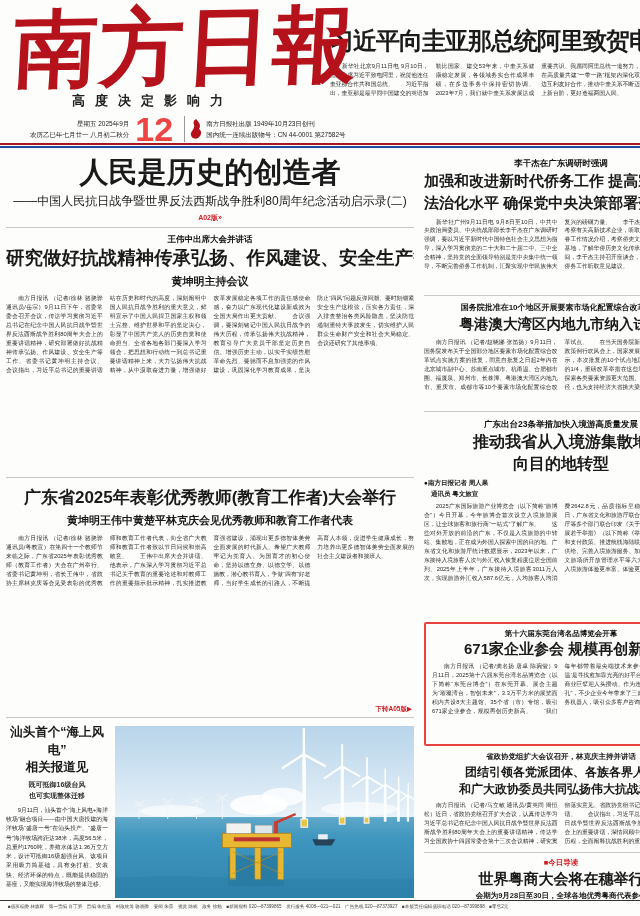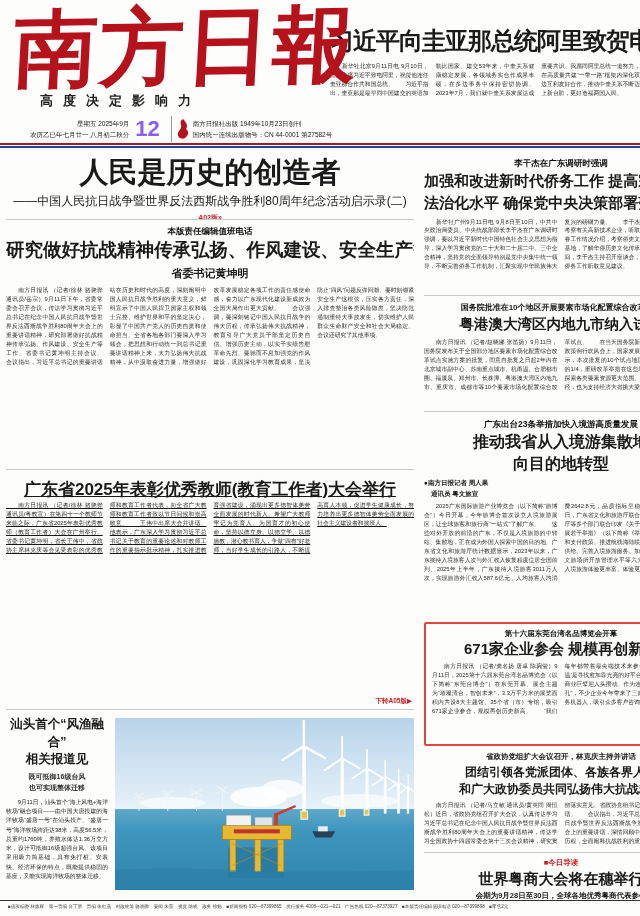--- a/index.html
+++ b/index.html
@@ -10,28 +10,28 @@
   }
   .masthead{height:148px;position:relative;}
   .mast-flex{display:flex;height:128px;}
   .logo-block{width:330px;position:relative;}
   .paper-logo{
     font-family:"Liberation Serif","DejaVu Serif",serif;
     font-size:84px;font-weight:900;color:#b5121b;line-height:1;
     letter-spacing:2px;transform:skewX(-4deg) rotate(-1deg);
     margin:6px 0 0 14px;white-space:nowrap;
   }
-  .slogan{font-size:13px;font-weight:700;letter-spacing:10px;color:#222;margin:2px 0 0 40px;}
+  .slogan{font-size:13px;font-weight:700;letter-spacing:10px;color:#222;margin:2px 0 0 72px;}
   .headline-block{width:310px;padding-top:28px;}
   .top-headline{font-size:24px;font-weight:900;letter-spacing:-1px;line-height:1.1;white-space:nowrap;}
   .top-body{margin-top:8px;height:58px;overflow:hidden;column-count:3;column-gap:7px;
     font-size:5.6px;line-height:1.55;text-align:justify;color:#333;}
   .date-strip{display:flex;align-items:center;height:34px;margin-left:30px;margin-top:-16px;}
   .date-left{font-size:6.5px;text-align:right;line-height:1.7;color:#222;}
-  .day-num{font-size:22px;font-weight:700;margin:0 6px;line-height:1;color:#8b5cf6;}
+  .day-num{font-size:34px;font-weight:700;margin:0 6px;line-height:1;color:#ef4444;}
   .vbar{width:1px;height:26px;background:#999;margin:0 5px;}
   .mini-logo{width:12px;height:20px;margin-right:4px;}
   .pub-info{font-size:6.5px;line-height:1.7;color:#222;}
   .double-rule{position:absolute;left:0;right:0;bottom:0;}
   .double-rule .r1{height:2px;background:#a81722;}
   .double-rule .r2{height:2px;background:#23489b;margin-top:1px;}
 
   .content{display:flex;height:752px;}
   .col-left{width:418px;padding:0 4px 0 6px;box-sizing:border-box;}
   .col-divider{width:1px;background:#bbb;margin:6px 0;}
@@ -40,31 +40,31 @@
   .sec{position:relative;overflow:hidden;box-sizing:border-box;}
   .hr{border-bottom:1px solid #c9c9c9;}
   .kicker{font-size:8.5px;font-weight:700;text-align:center;color:#111;}
   .jump{font-size:6.5px;font-weight:700;color:#d21a21;text-align:right;}
   .body-txt{font-size:5.8px;line-height:1.55;text-align:justify;color:#2a2a2a;overflow:hidden;}
   .cols-2{column-count:2;column-gap:7px;}
   .cols-3{column-count:3;column-gap:7px;}
   .cols-4{column-count:4;column-gap:7px;}
 
   
-  .sec-creator{height:72px;text-align:center;padding-top:9px;}
+  .sec-creator{height:80px;text-align:center;padding-top:9px;}
   .creator-title{font-size:29px;font-weight:900;line-height:1.1;}
   .creator-sub{font-size:12px;font-weight:400;margin-top:4px;}
   .pageref{font-size:7px;font-weight:700;color:#d21a21;margin-top:3px;}
 
   .sec-standing{height:250px;padding-top:6px;}
   .standing-h{font-size:18.5px;font-weight:900;text-align:center;line-height:1.35;letter-spacing:0px;white-space:nowrap;}
   .standing-sub{font-size:11px;font-weight:700;text-align:center;margin:3px 0 5px;}
   .sec-standing .body-txt{height:152px;}
 
-  .sec-teachers{height:240px;padding-top:8px;text-decoration:underline;}
+  .sec-teachers{height:240px;padding-top:8px;}
   .teachers-h{font-size:17px;font-weight:900;text-align:center;white-space:nowrap;letter-spacing:0;}
   .teachers-sub{font-size:11px;font-weight:700;text-align:center;margin:4px 0 6px;}
   .sec-teachers .body-txt{height:168px;}
 
   .sec-fishery{height:184px;display:flex;padding-top:6px;}
   .fishery-txt{width:102px;flex:none;padding-right:5px;}
   .fishery-title{font-size:12.5px;font-weight:900;text-align:center;line-height:1.4;}
   .fishery-sub{font-size:7px;font-weight:700;text-align:center;color:#333;margin-top:2px;line-height:1.6;}
   .fishery-body{font-size:5.8px;line-height:1.6;text-align:justify;margin-top:5px;height:118px;overflow:hidden;}
   .photo-wrap{flex:1;padding:2px 0 4px 2px;}
@@ -143,36 +143,37 @@
 
   <div class="col-left">
 
     <div class="sec sec-creator hr">
       <div class="creator-title">人民是历史的创造者</div>
       <div class="creator-sub">——中国人民抗日战争暨世界反法西斯战争胜利80周年纪念活动启示录(二)</div>
       <div class="pageref">A02版»</div>
     </div>
 
     <div class="sec sec-standing hr">
-      <div class="kicker">本版责任编辑值班电话</div>
+      <div class="kicker">王伟中出席大会并讲话</div>
       <div class="standing-h">研究做好抗战精神传承弘扬、作风建设、安全生产等工作</div>
-      <div class="standing-sub">省委书记黄坤明</div>
+      <div class="standing-sub">黄坤明主持会议</div>
       <div class="body-txt cols-4">　　南方日报讯 （记者/徐林 骆骁骅 通讯员/岳宗）9月11日下午，省委常委会召开会议，传达学习贯彻习近平总书记在纪念中国人民抗日战争暨世界反法西斯战争胜利80周年大会上的重要讲话精神，研究部署做好抗战精神传承弘扬、作风建设、安全生产等工作。省委书记黄坤明主持会议。　　会议指出，习近平总书记的重要讲话站在历史和时代的高度，深刻阐明中国人民抗日战争胜利的重大意义，鲜明宣示了中国人民捍卫国家主权和领土完整、维护世界和平的坚定决心，彰显了中国共产党人的历史自觉和使命担当。全省各地各部门要深入学习领会，把思想和行动统一到总书记重要讲话精神上来，大力弘扬伟大抗战精神，从中汲取奋进力量，增强做好改革发展稳定各项工作的责任感使命感，奋力以广东现代化建设新成效为全国大局作出更大贡献。　　会议强调，要深刻铭记中国人民抗日战争的伟大历程，传承弘扬伟大抗战精神，教育引导广大党员干部坚定历史自信、增强历史主动，以实干实绩告慰革命先烈。要驰而不息加强党的作风建设，巩固深化学习教育成果，坚决防止“四风”问题反弹回潮。要时刻绷紧安全生产这根弦，压实各方责任，深入排查整治各类风险隐患，坚决防范遏制重特大事故发生，切实维护人民群众生命财产安全和社会大局稳定。会议还研究了其他事项。</div>
     </div>
 
     <div class="sec sec-teachers hr">
       <div class="teachers-h">广东省2025年表彰优秀教师(教育工作者)大会举行</div>
+      <div class="teachers-sub">黄坤明王伟中黄楚平林克庆会见优秀教师和教育工作者代表</div>
       <div class="body-txt cols-4">　　南方日报讯 （记者/徐林 骆骁骅 通讯员/粤教宣）在第四十一个教师节来临之际，广东省2025年表彰优秀教师（教育工作者）大会在广州举行。省委书记黄坤明，省长王伟中，省政协主席林克庆等会见受表彰的优秀教师和教育工作者代表，向全省广大教师和教育工作者致以节日问候和崇高敬意。　　王伟中出席大会并讲话。他表示，广东深入学习贯彻习近平总书记关于教育的重要论述和对教师工作的重要指示批示精神，扎实推进教育强省建设，涌现出更多德智体美劳全面发展的时代新人。希望广大教师牢记为党育人、为国育才的初心使命，坚持以德立身、以德立学、以德施教，潜心教书育人，争做“四有”好老师，当好学生成长的引路人，不断提高育人本领，促进学生健康成长，努力培养出更多德智体美劳全面发展的社会主义建设者和接班人。</div>
       <div class="jump" style="position:absolute;right:2px;bottom:3px;">下转A05版▶</div>
     </div>
 
     <div class="sec sec-fishery">
       <div class="fishery-txt">
         <div class="fishery-title">
-          <div>汕头首个“风渔融合”</div>
+          <div>汕头首个“海上风电”</div>
           <div>相关报道见</div>
         </div>
         <div class="fishery-sub">
           <div>既可抵御16级台风</div>
           <div>也可实现整体迁移</div>
         </div>
         <div class="fishery-body">　　9月11日，汕头首个“海上风电+海洋牧场”融合项目——由中国大唐投建的海洋牧场“盛唐一号”在汕头投产。“盛唐一号”海洋牧场跨距达38米，高度56.5米，总重约1760吨，养殖水体达1.36万立方米，设计可抵御16级超强台风。该项目采用吸力筒基础，具有免打桩、安装快、经济环保的特点，既能提供稳固的基座，又能实现海洋牧场的整体迁移。</div>
 
       </div>
       <div class="photo-wrap">

